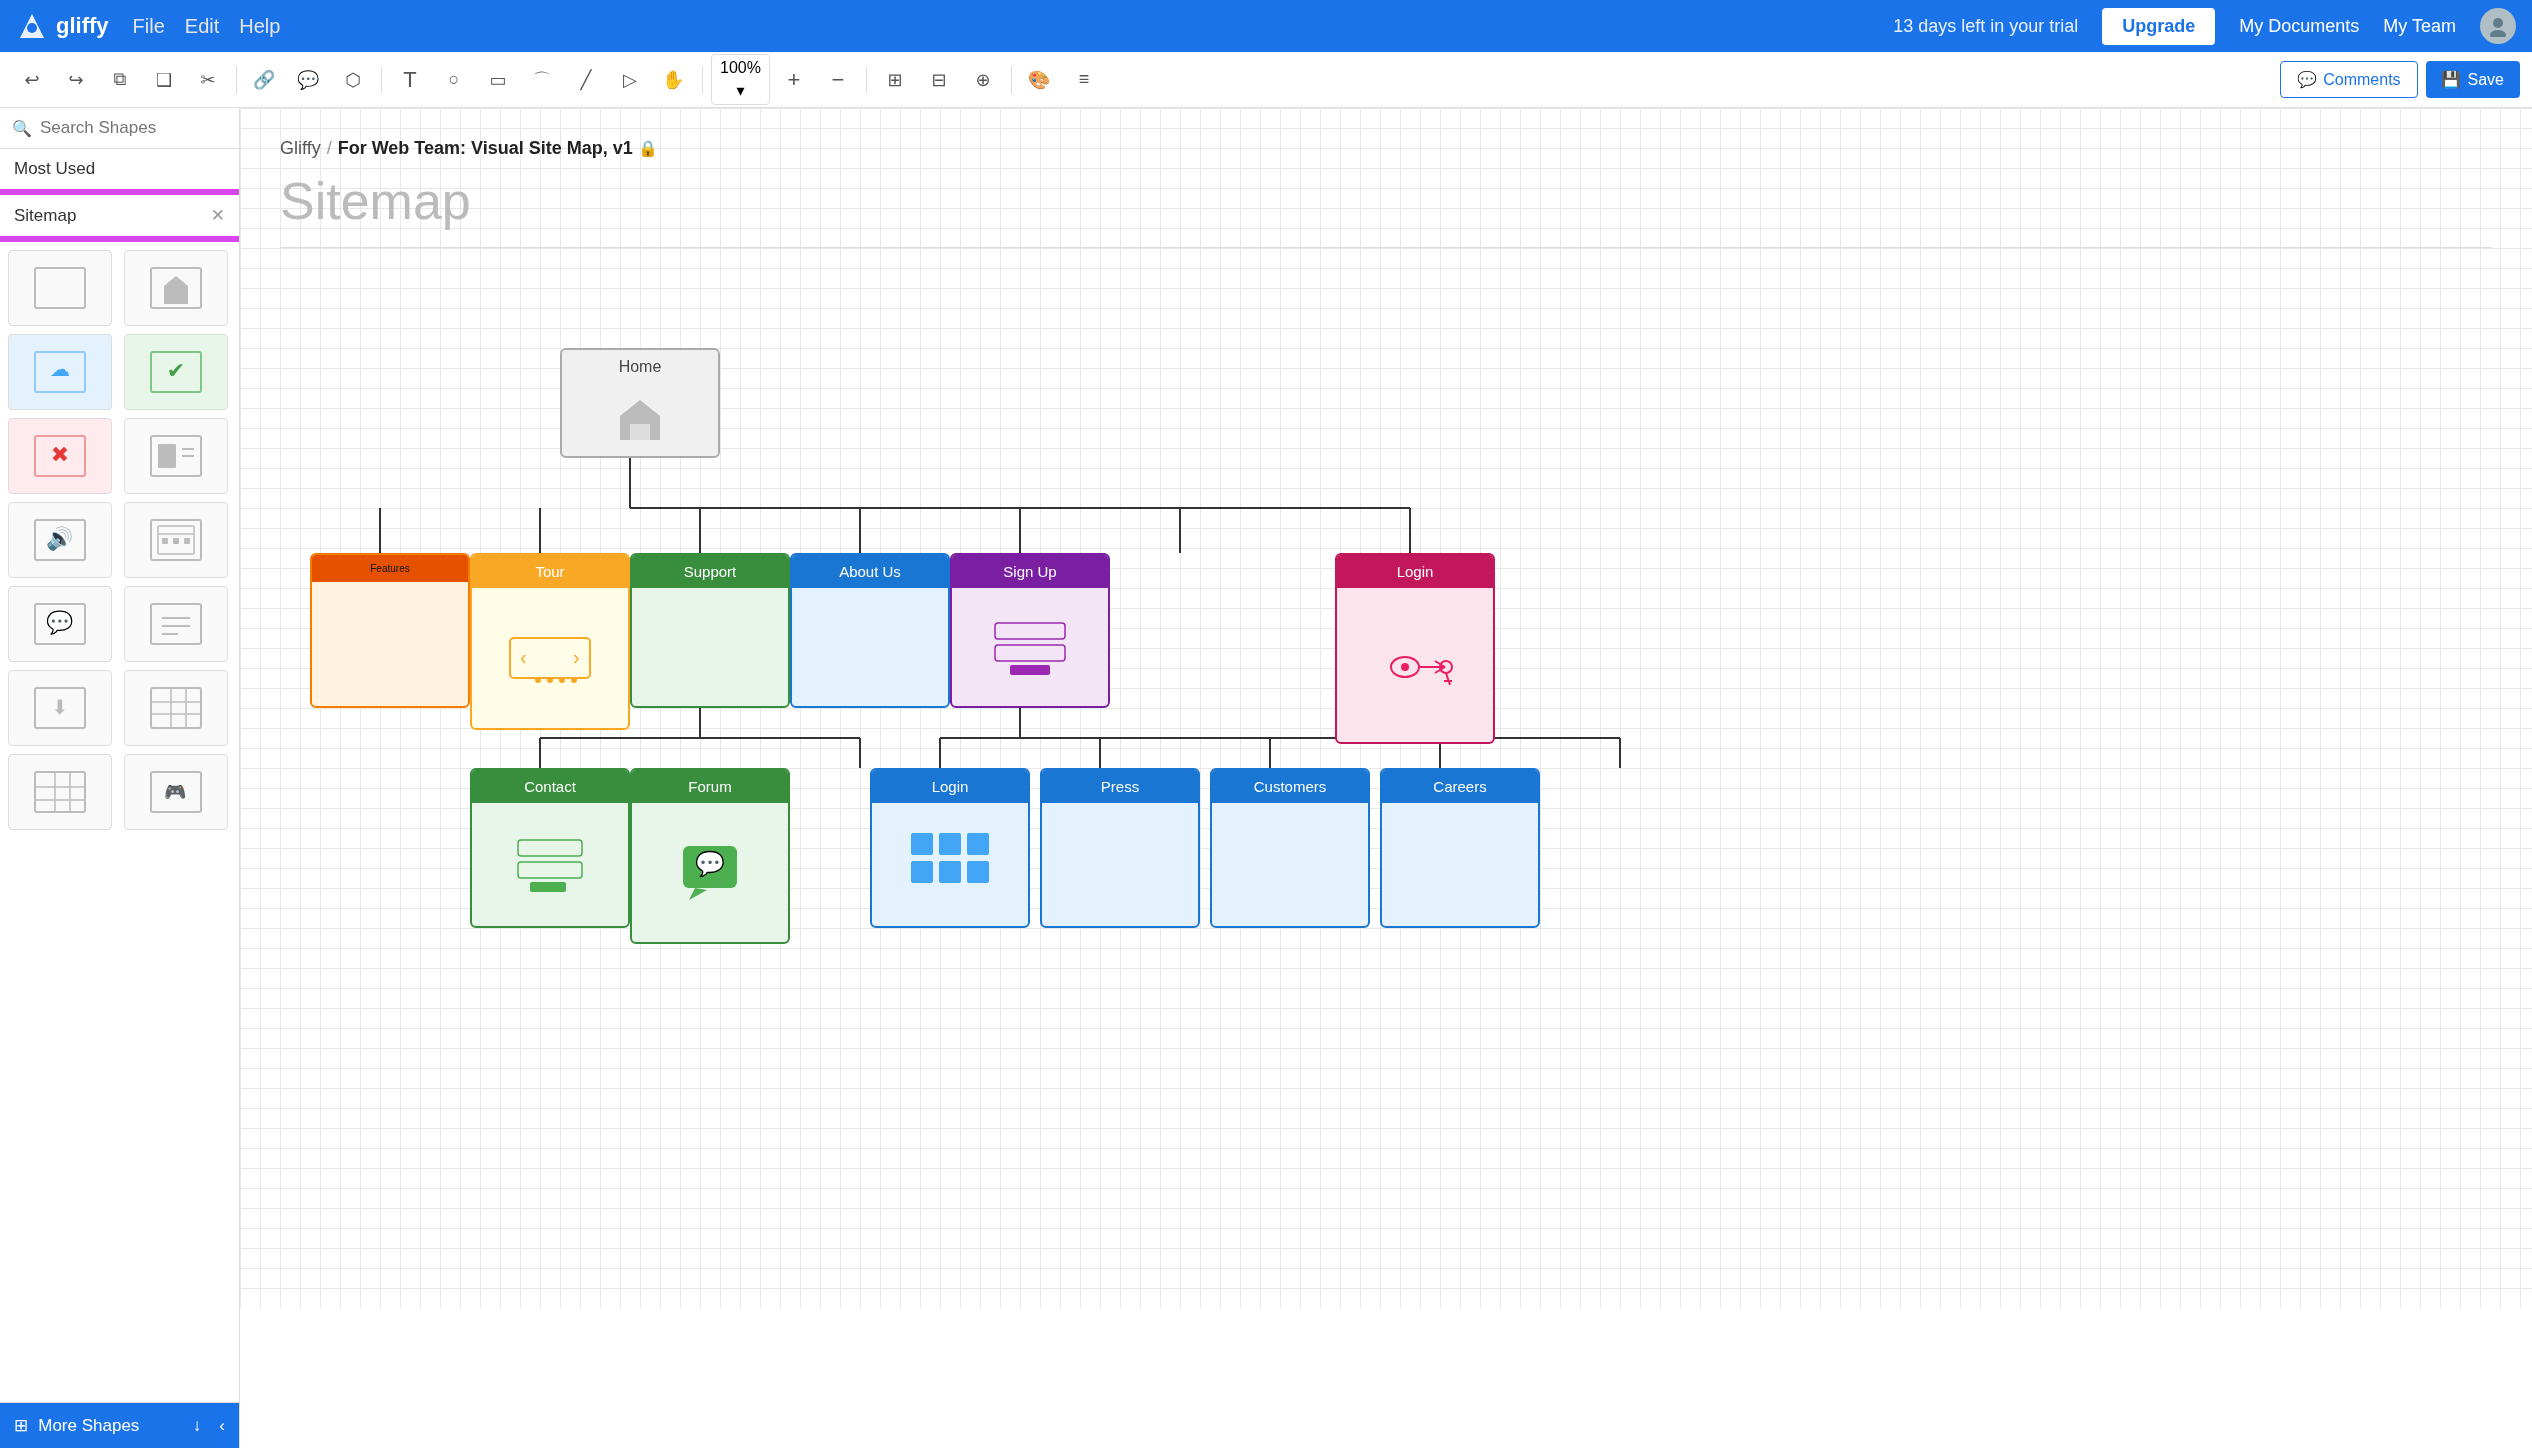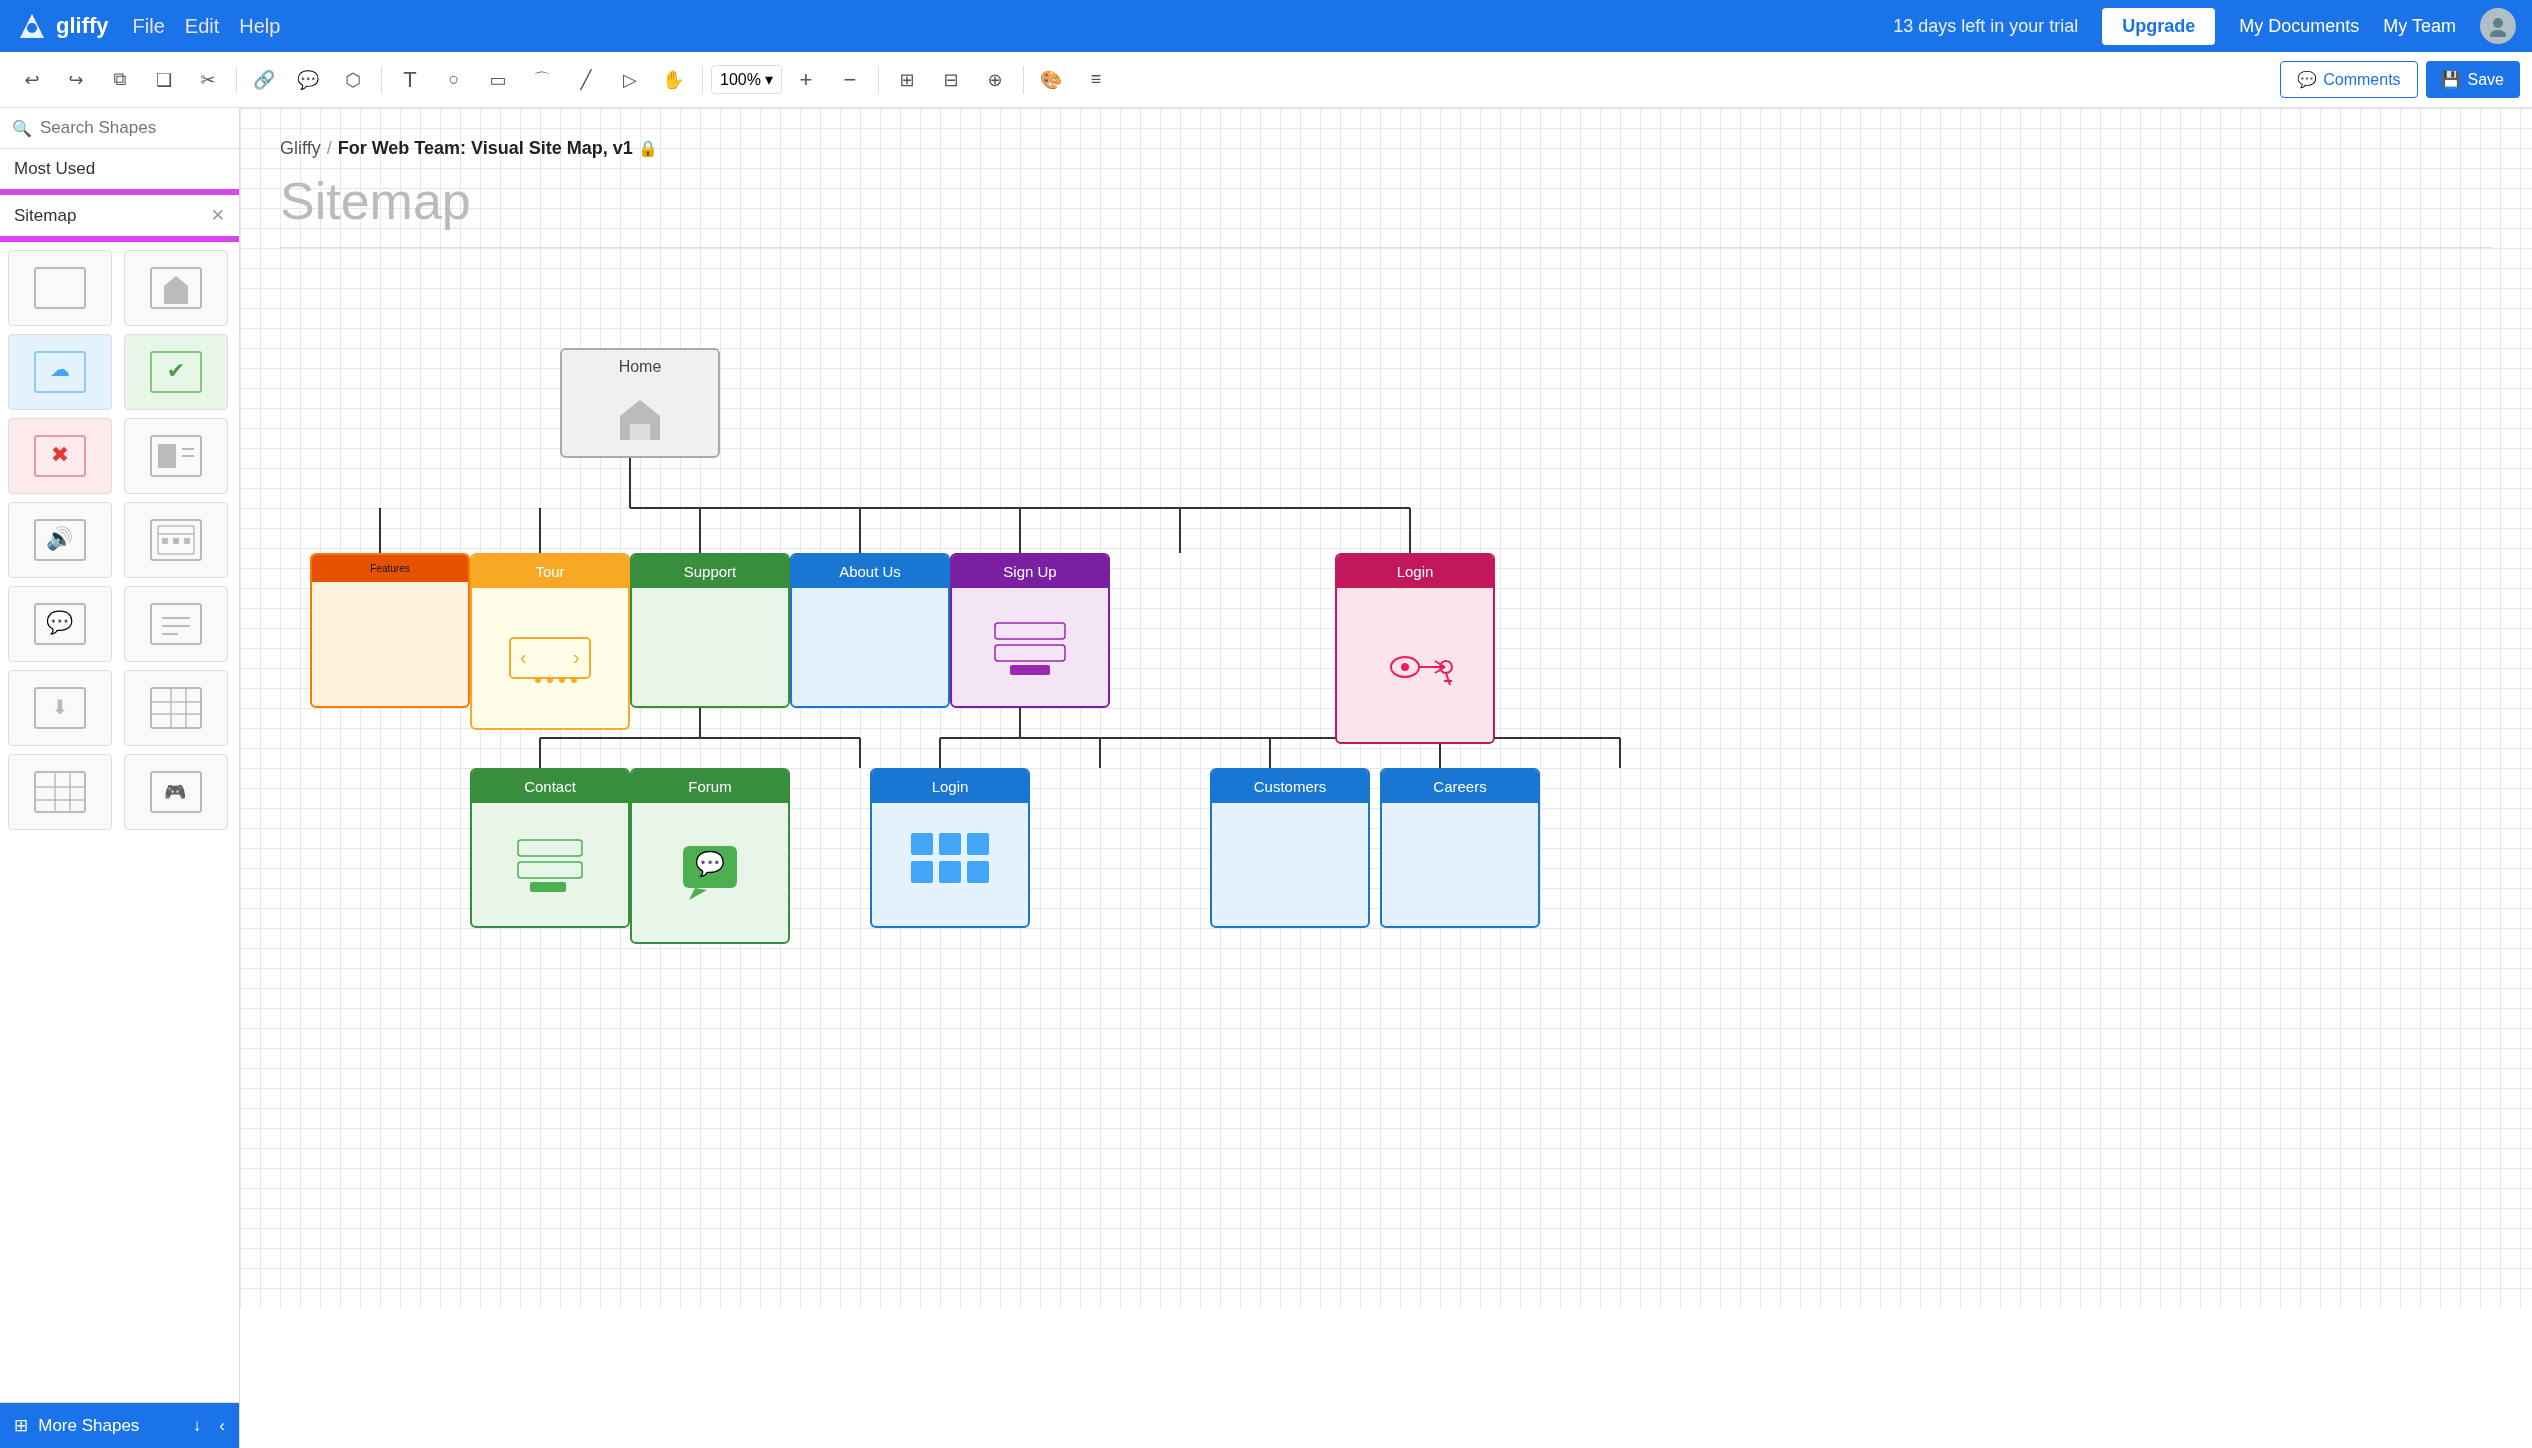--- a/index.html
+++ b/index.html
@@ -30,21 +30,21 @@
       display: flex; align-items: center; background: #fff; border-bottom: 1px solid #ddd;
       height: 56px; padding: 0 12px; gap: 4px;
     }
     .tool-btn {
       width: 40px; height: 40px; display: flex; align-items: center; justify-content: center;
       border: none; background: none; cursor: pointer; border-radius: 4px; font-size: 18px; color: #555;
     }
     .tool-sep { width: 1px; height: 28px; background: #ddd; margin: 0 4px; }
     .zoom-control {
       display: flex; align-items: center; gap: 4px; border: 1px solid #ddd;
-      border-radius: 4px; padding: 4px 8px; font-size: 16px; cursor: pointer;
+      border-radius: 4px; padding: 4px 8px; font-size: 16px; cursor: pointer; flex-direction: column;
     }
     .toolbar-right { margin-left: auto; display: flex; gap: 8px; }
     .comments-btn {
       background: white; border: 1px solid #1a73e8; color: #1a73e8;
       padding: 8px 16px; border-radius: 4px; font-size: 16px; cursor: pointer; display: flex; align-items: center; gap: 6px;
     }
     .save-btn {
       background: #1a73e8; color: white; border: none;
       padding: 8px 16px; border-radius: 4px; font-size: 16px; cursor: pointer; display: flex; align-items: center; gap: 6px;
     }
@@ -472,20 +472,24 @@
               <rect x="6" y="6" width="22" height="22" rx="2" fill="#42a5f5"></rect>
               <rect x="34" y="6" width="22" height="22" rx="2" fill="#42a5f5"></rect>
               <rect x="62" y="6" width="22" height="22" rx="2" fill="#42a5f5"></rect>
               <rect x="6" y="34" width="22" height="22" rx="2" fill="#42a5f5"></rect>
               <rect x="34" y="34" width="22" height="22" rx="2" fill="#42a5f5"></rect>
               <rect x="62" y="34" width="22" height="22" rx="2" fill="#42a5f5"></rect>
             </svg>
           </div>
         </div>
 
+        <div class="node" style="left:760px;top:480px;width:160px;height:160px;background:#e3f2fd;border-color:#1976d2;">
+          <div class="node-label" style="background:#1976d2;color:white;font-size:15px;">Press</div>
+          <div class="node-body"></div>
+        </div>
 
         <div class="node" style="left:930px;top:480px;width:160px;height:160px;background:#e3f2fd;border-color:#1976d2;">
           <div class="node-label" style="background:#1976d2;color:white;font-size:15px;">Customers</div>
           <div class="node-body"></div>
         </div>
 
         <div class="node" style="left:1100px;top:480px;width:160px;height:160px;background:#e3f2fd;border-color:#1976d2;">
           <div class="node-label" style="background:#1976d2;color:white;font-size:15px;">Careers</div>
           <div class="node-body"></div>
         </div>

